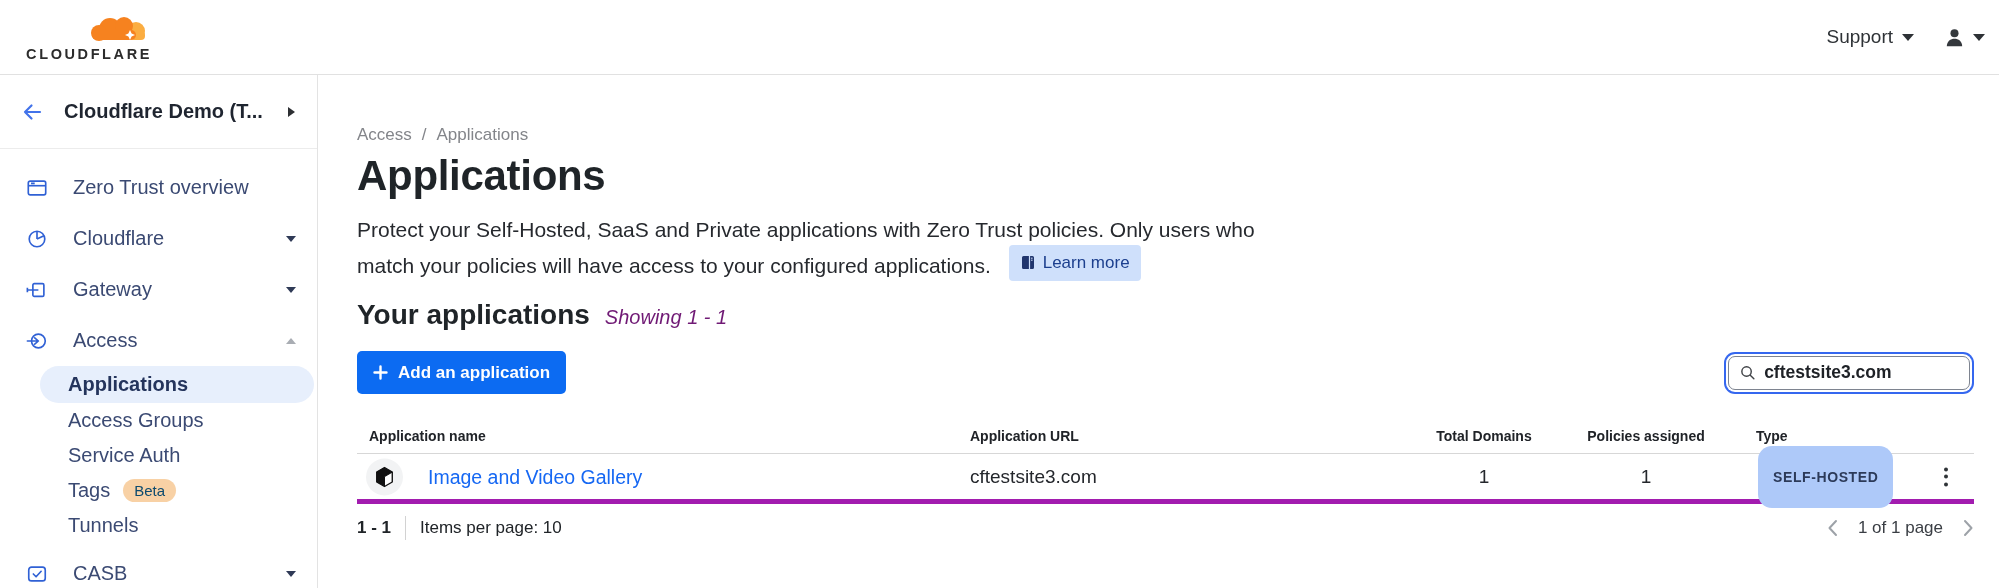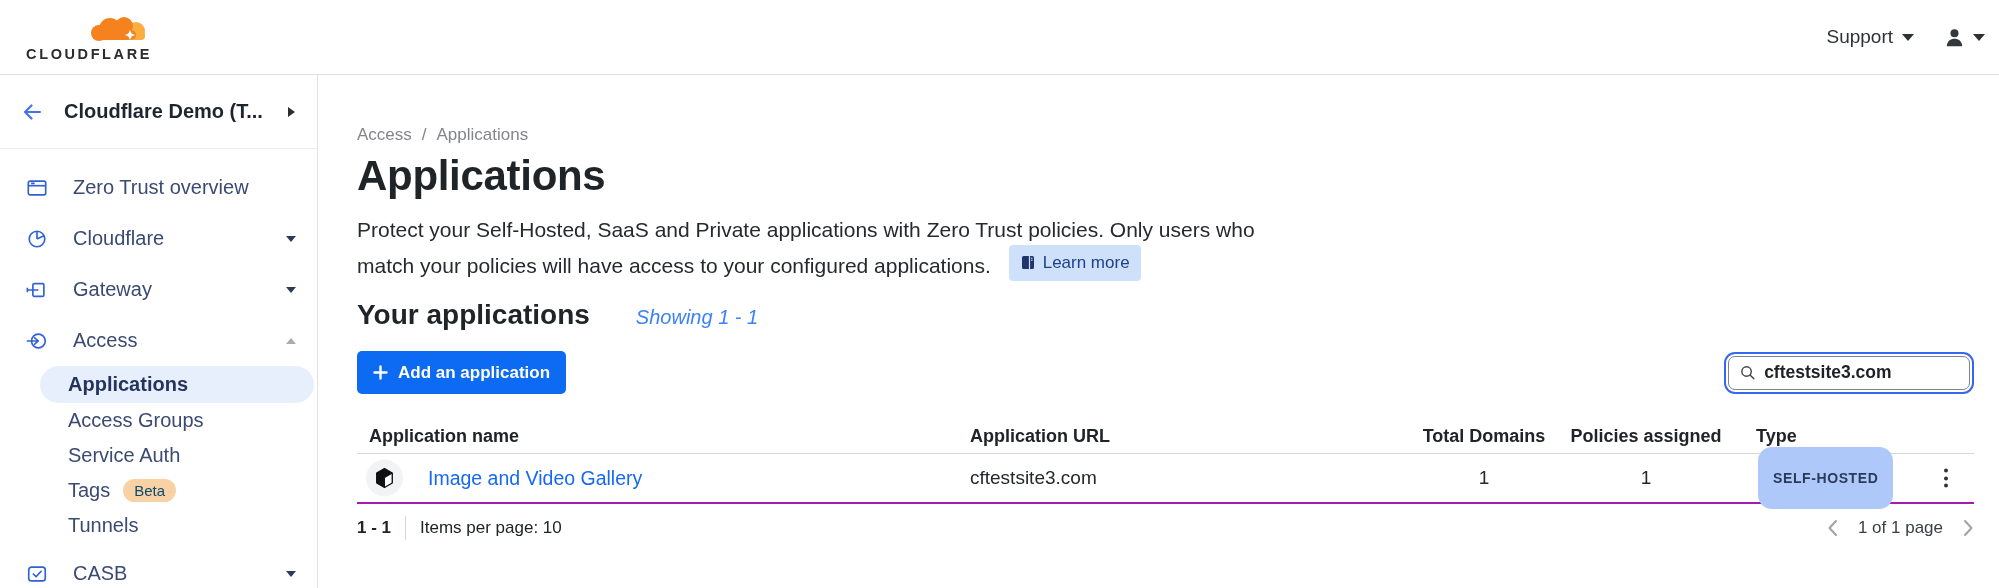--- a/index.html
+++ b/index.html
@@ -54,47 +54,47 @@
   .crumb-link { cursor:pointer; }
   h1.page-title { margin-top:8px; font-size:42px; font-weight:700; color:#1f2428; letter-spacing:-0.3px; line-height:1.1; }
   .desc { margin-top:16px; font-size:21px; line-height:30px; color:#26292e; }
   .learn-badge {
     display:inline-flex; align-items:center; gap:7px; vertical-align:2px;
     background:#cfe0fb; color:#1c3f8e; font-size:17px;
     padding:3px 11px; border-radius:4px; margin-left:12px; cursor:pointer;
   }
   .sec-head { margin-top:18px; display:flex; align-items:baseline; gap:15px; }
   .sec-head h2 { font-size:28px; font-weight:700; color:#1f2428; }
-  .showing { font-size:20px; font-style:italic; color:#3b82f6;margin-left:31px; }
+  .showing { font-size:20px; font-style:italic; color:#701a75; }
   .sec-sub { margin-top:6px; font-size:20px; color:#26292e; }
   .toolbar { margin-top:20px; display:flex; justify-content:space-between; align-items:center; }
   .btn-primary {
     display:inline-flex; align-items:center; gap:10px;
     background:#0c6bf2; color:#fff; border:none; height:43px; padding:0 16px;
     border-radius:5px; font-size:17px; font-weight:700; font-family:inherit; cursor:pointer;
   }
   .search {
     width:242px; height:34px; display:flex; align-items:center; gap:9px; padding:0 11px;
     background:#fff; border:1.5px solid #7e8490; border-radius:7px;
     box-shadow:0 0 0 2px #fff, 0 0 0 4px #3567ef; margin-right:4px;
   }
   .search input {
     border:none; outline:none; width:100%; background:transparent;
     font-family:inherit; font-size:17.5px; font-weight:600; color:#1e2126;
   }
   
   .table { margin-top:24px; width:1617px; position:relative; }
   .thead { position:relative; height:36px; border-bottom:1px solid #d7d7d7; }
-  .thead span { position:absolute; top:50%; transform:translateY(-50%); font-size:18px; font-weight:700; color:#202328; white-space:nowrap; }
+  .thead span { position:absolute; top:50%; transform:translateY(-50%); font-size:14px; font-weight:700; color:#202328; white-space:nowrap; }
   .c-name { left:12px; }
   .c-url { left:613px; }
   .c-domains { left:1017px; width:220px; text-align:center; }
   .c-policies { left:1179px; width:220px; text-align:center; }
   .c-type { left:1399px; }
-  .trow { position:relative; height:50px; border-bottom:2px solid #a21caf; }
+  .trow { position:relative; height:50px; border-bottom:5px solid #a21caf; }
   .trow > * { position:absolute; top:50%; transform:translateY(-50%); }
   .app-avatar {
     left:9px; width:37px; height:37px; border-radius:50%; background:#f2f3f4;
     display:flex; align-items:center; justify-content:center;
   }
   .applink { left:71px; color:#1668f3; font-size:19.5px; text-decoration:none; cursor:pointer; white-space:nowrap; }
   .r-url { left:613px; font-size:19px; color:#24272c; }
   .r-domains { left:1017px; width:220px; text-align:center; font-size:19px; color:#24272c; }
   .r-policies { left:1179px; width:220px; text-align:center; font-size:19px; color:#24272c; }
   .type-badge {

